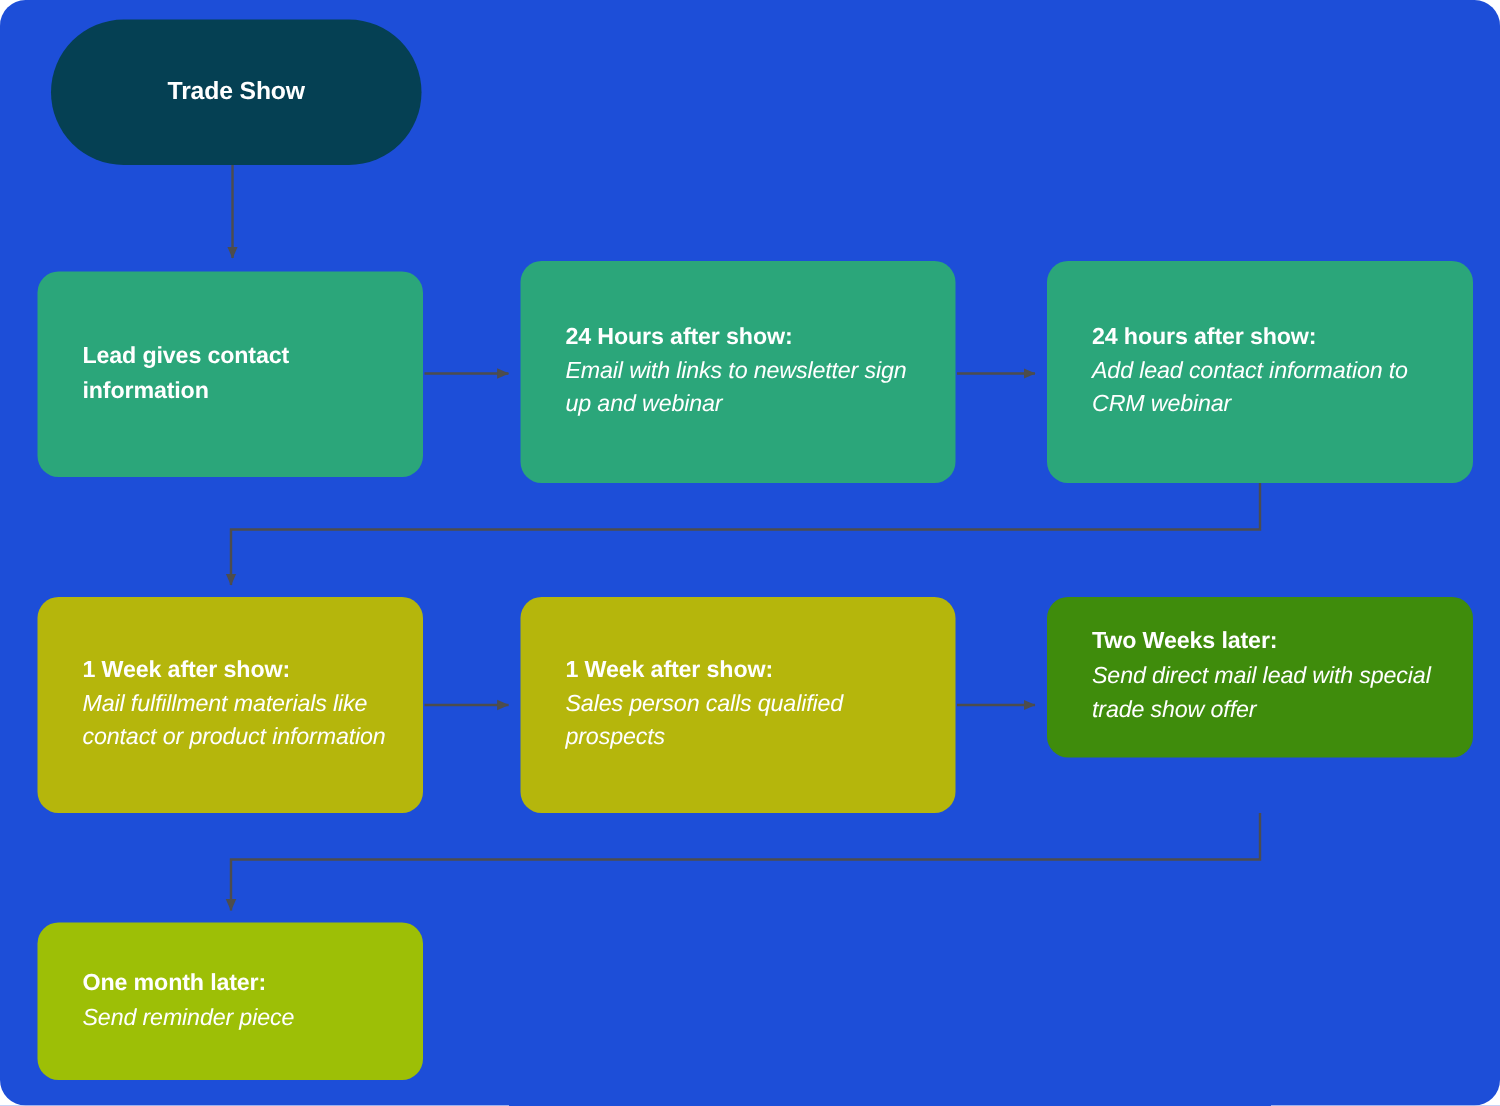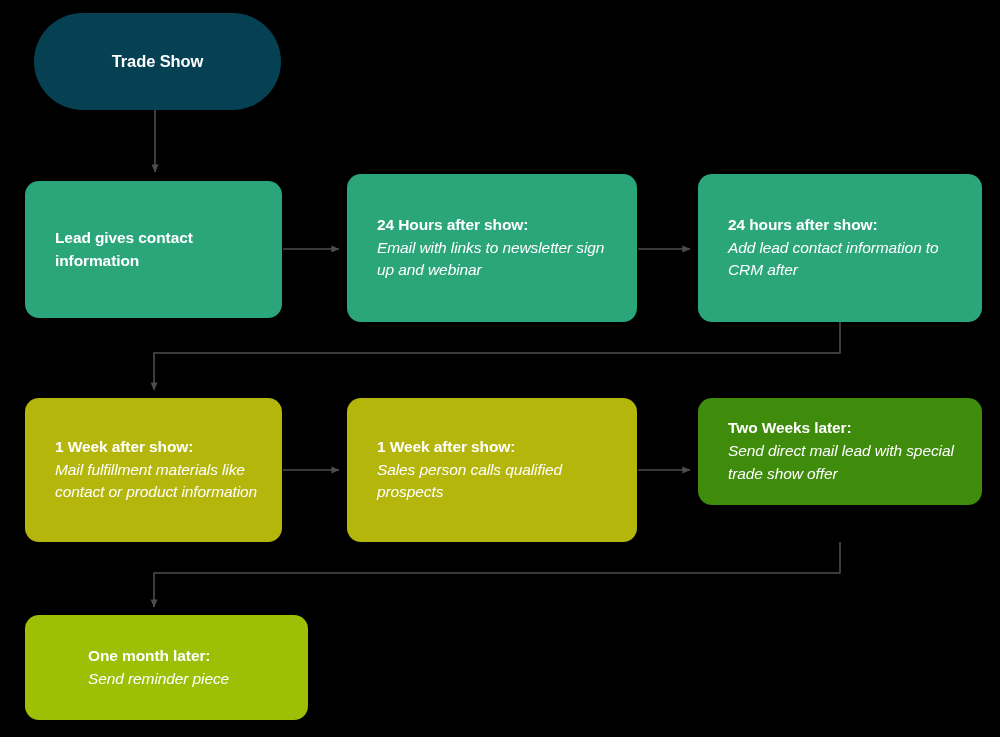--- a/index.html
+++ b/index.html
@@ -58,21 +58,21 @@
     top: 0;
     width: 1000px;
     height: 737px;
     overflow: visible;
     pointer-events: none;
   }
 </style>
 </head>
 <body>
 
-<div id="canvas" style="background: #000000;">
+<div id="canvas" style="background: #1d4ed8; border-radius: 17px;">
 
   <svg class="links" viewBox="0 0 1000 737" width="1000" height="737">
     <defs>
       <marker id="arrowhead" markerWidth="9" markerHeight="9" refX="7.6" refY="4" orient="auto" markerUnits="userSpaceOnUse">
         <path d="M 0 0.5 L 8 4 L 0 7.5 z" fill="#4d4d4d"></path>
       </marker>
     </defs>
 
     <path d="M 155 110 L 155 172" stroke="#4d4d4d" stroke-width="1.6" fill="none" marker-end="url(#arrowhead)"></path>
 
@@ -104,21 +104,21 @@
   <div class="node" style="left: 347px; top: 174px; width: 290px; height: 148px; background: rgb(43, 166, 122);">
     <div class="pad">
       <div class="title">24 Hours after show:</div>
       <div class="body">Email with links to newsletter sign up and webinar</div>
     </div>
   </div>
 
   <div class="node" style="left: 698px; top: 174px; width: 284px; height: 148px; background: rgb(43, 166, 122);">
     <div class="pad">
       <div class="title">24 hours after show:</div>
-      <div class="body">Add lead contact information to CRM after</div>
+      <div class="body">Add lead contact information to CRM webinar</div>
     </div>
   </div>
 
   <div class="node" style="left: 25px; top: 398px; width: 257px; height: 144px; background: rgb(181, 182, 12);">
     <div class="pad">
       <div class="title">1 Week after show:</div>
       <div class="body">Mail fulfillment materials like contact or product information</div>
     </div>
   </div>
 
@@ -129,20 +129,20 @@
     </div>
   </div>
 
   <div class="node" style="left: 698px; top: 398px; width: 284px; height: 107px; background: rgb(63, 140, 12);">
     <div class="pad">
       <div class="title">Two Weeks later:</div>
       <div class="body">Send direct mail lead with special trade show offer</div>
     </div>
   </div>
 
-  <div class="node" style="left: 25px; top: 615px; width: 283px; height: 105px; background: rgb(157, 191, 6); padding-left: 33px;">
+  <div class="node" style="left: 25px; top: 615px; width: 257px; height: 105px; background: rgb(157, 191, 6);">
     <div class="pad">
       <div class="title">One month later:</div>
       <div class="body">Send reminder piece</div>
     </div>
   </div>
 
 </div>
 
 </body></html>

